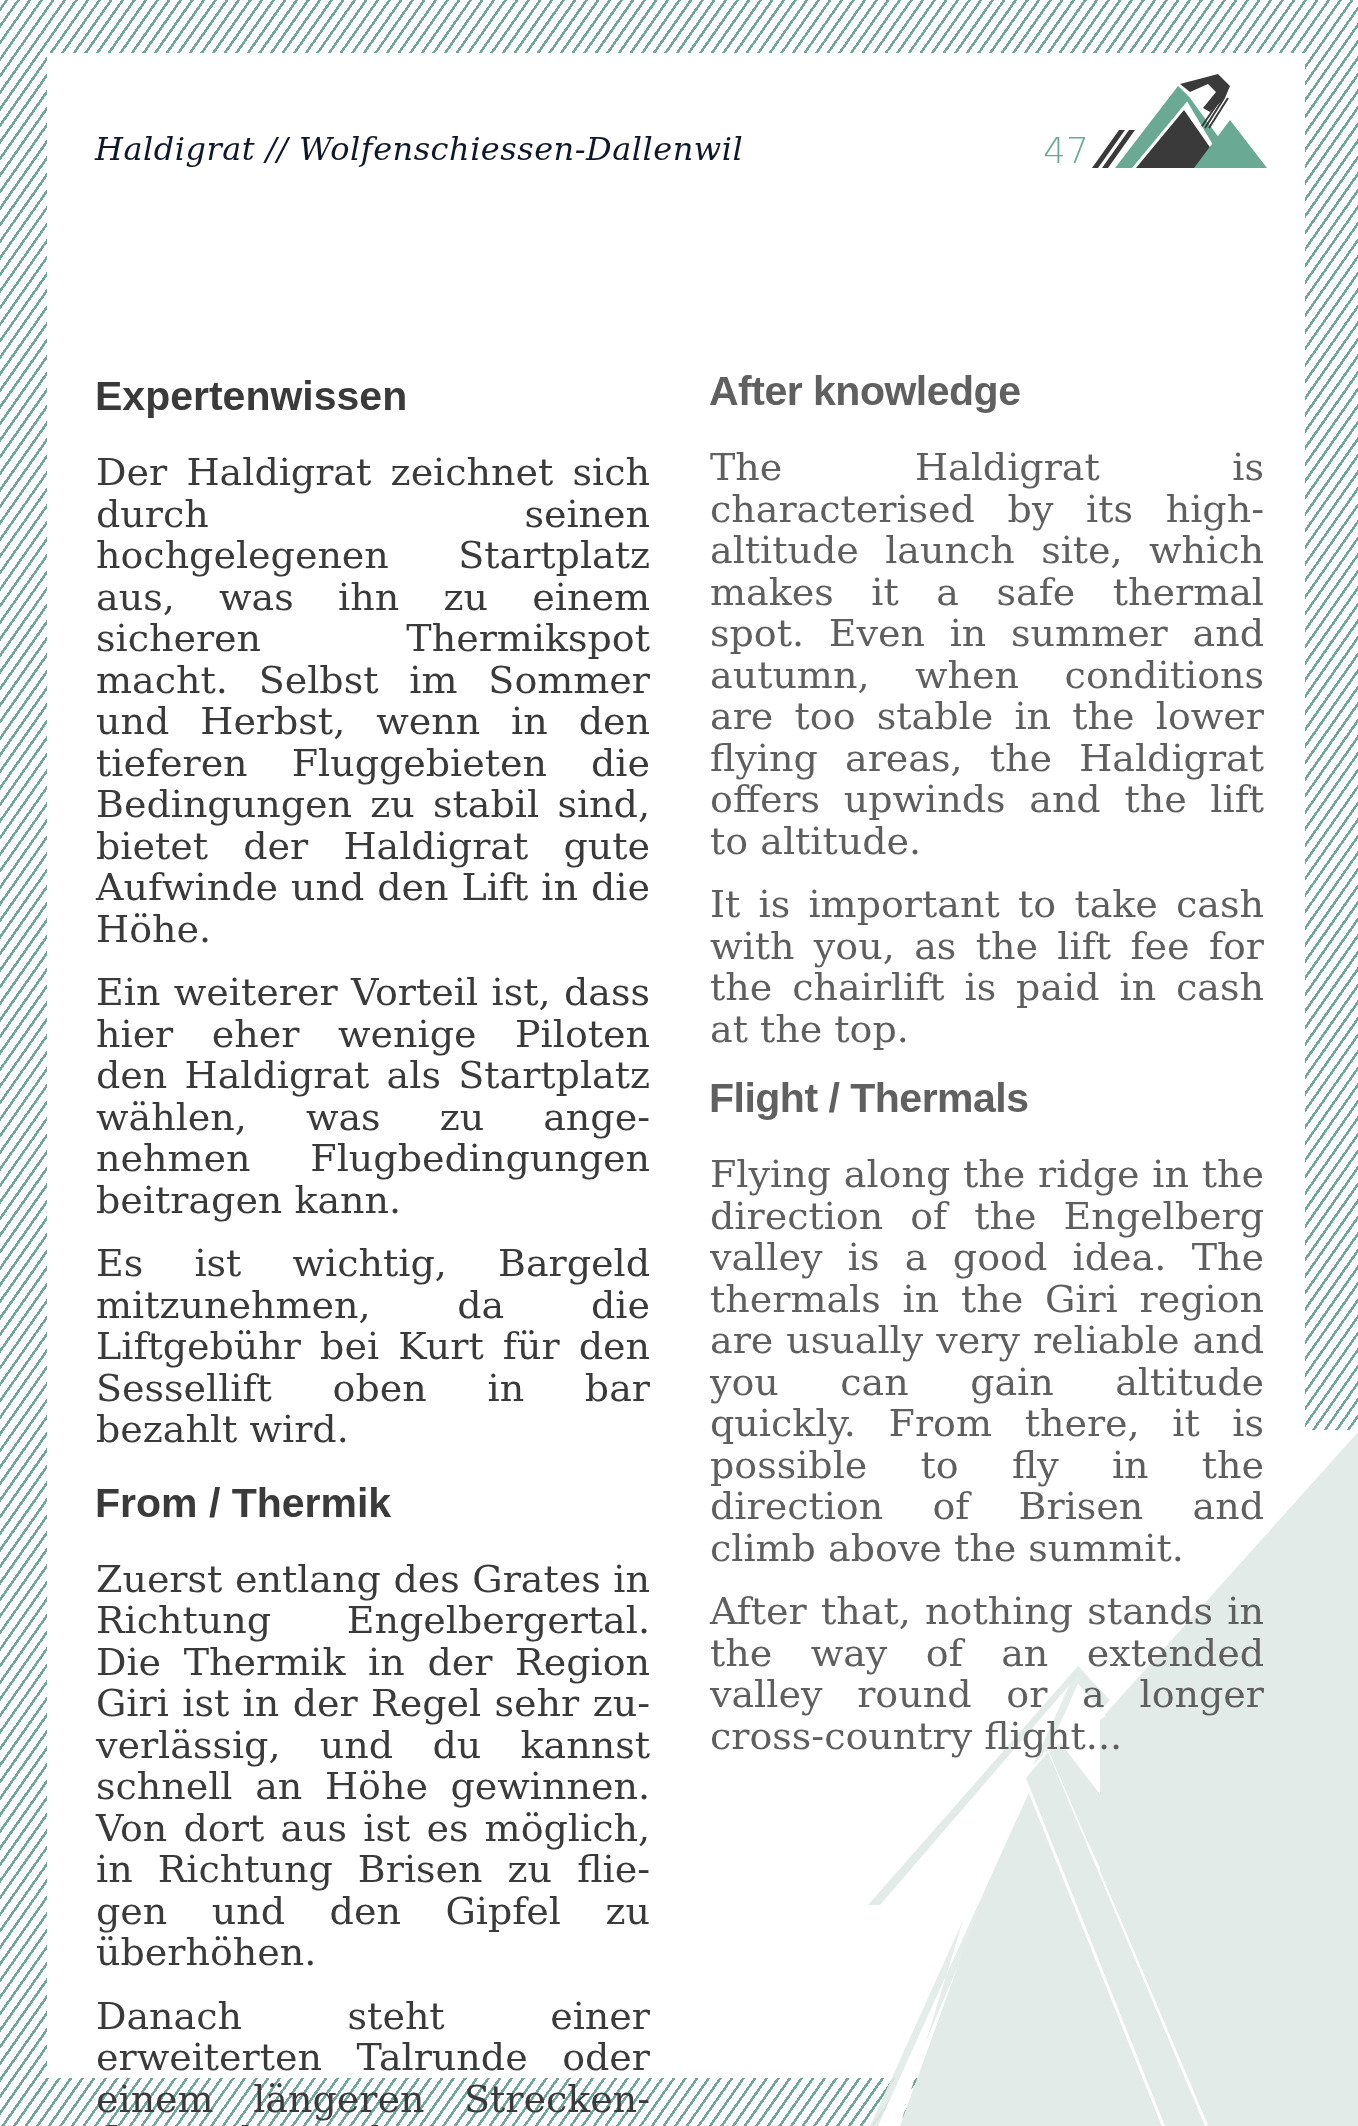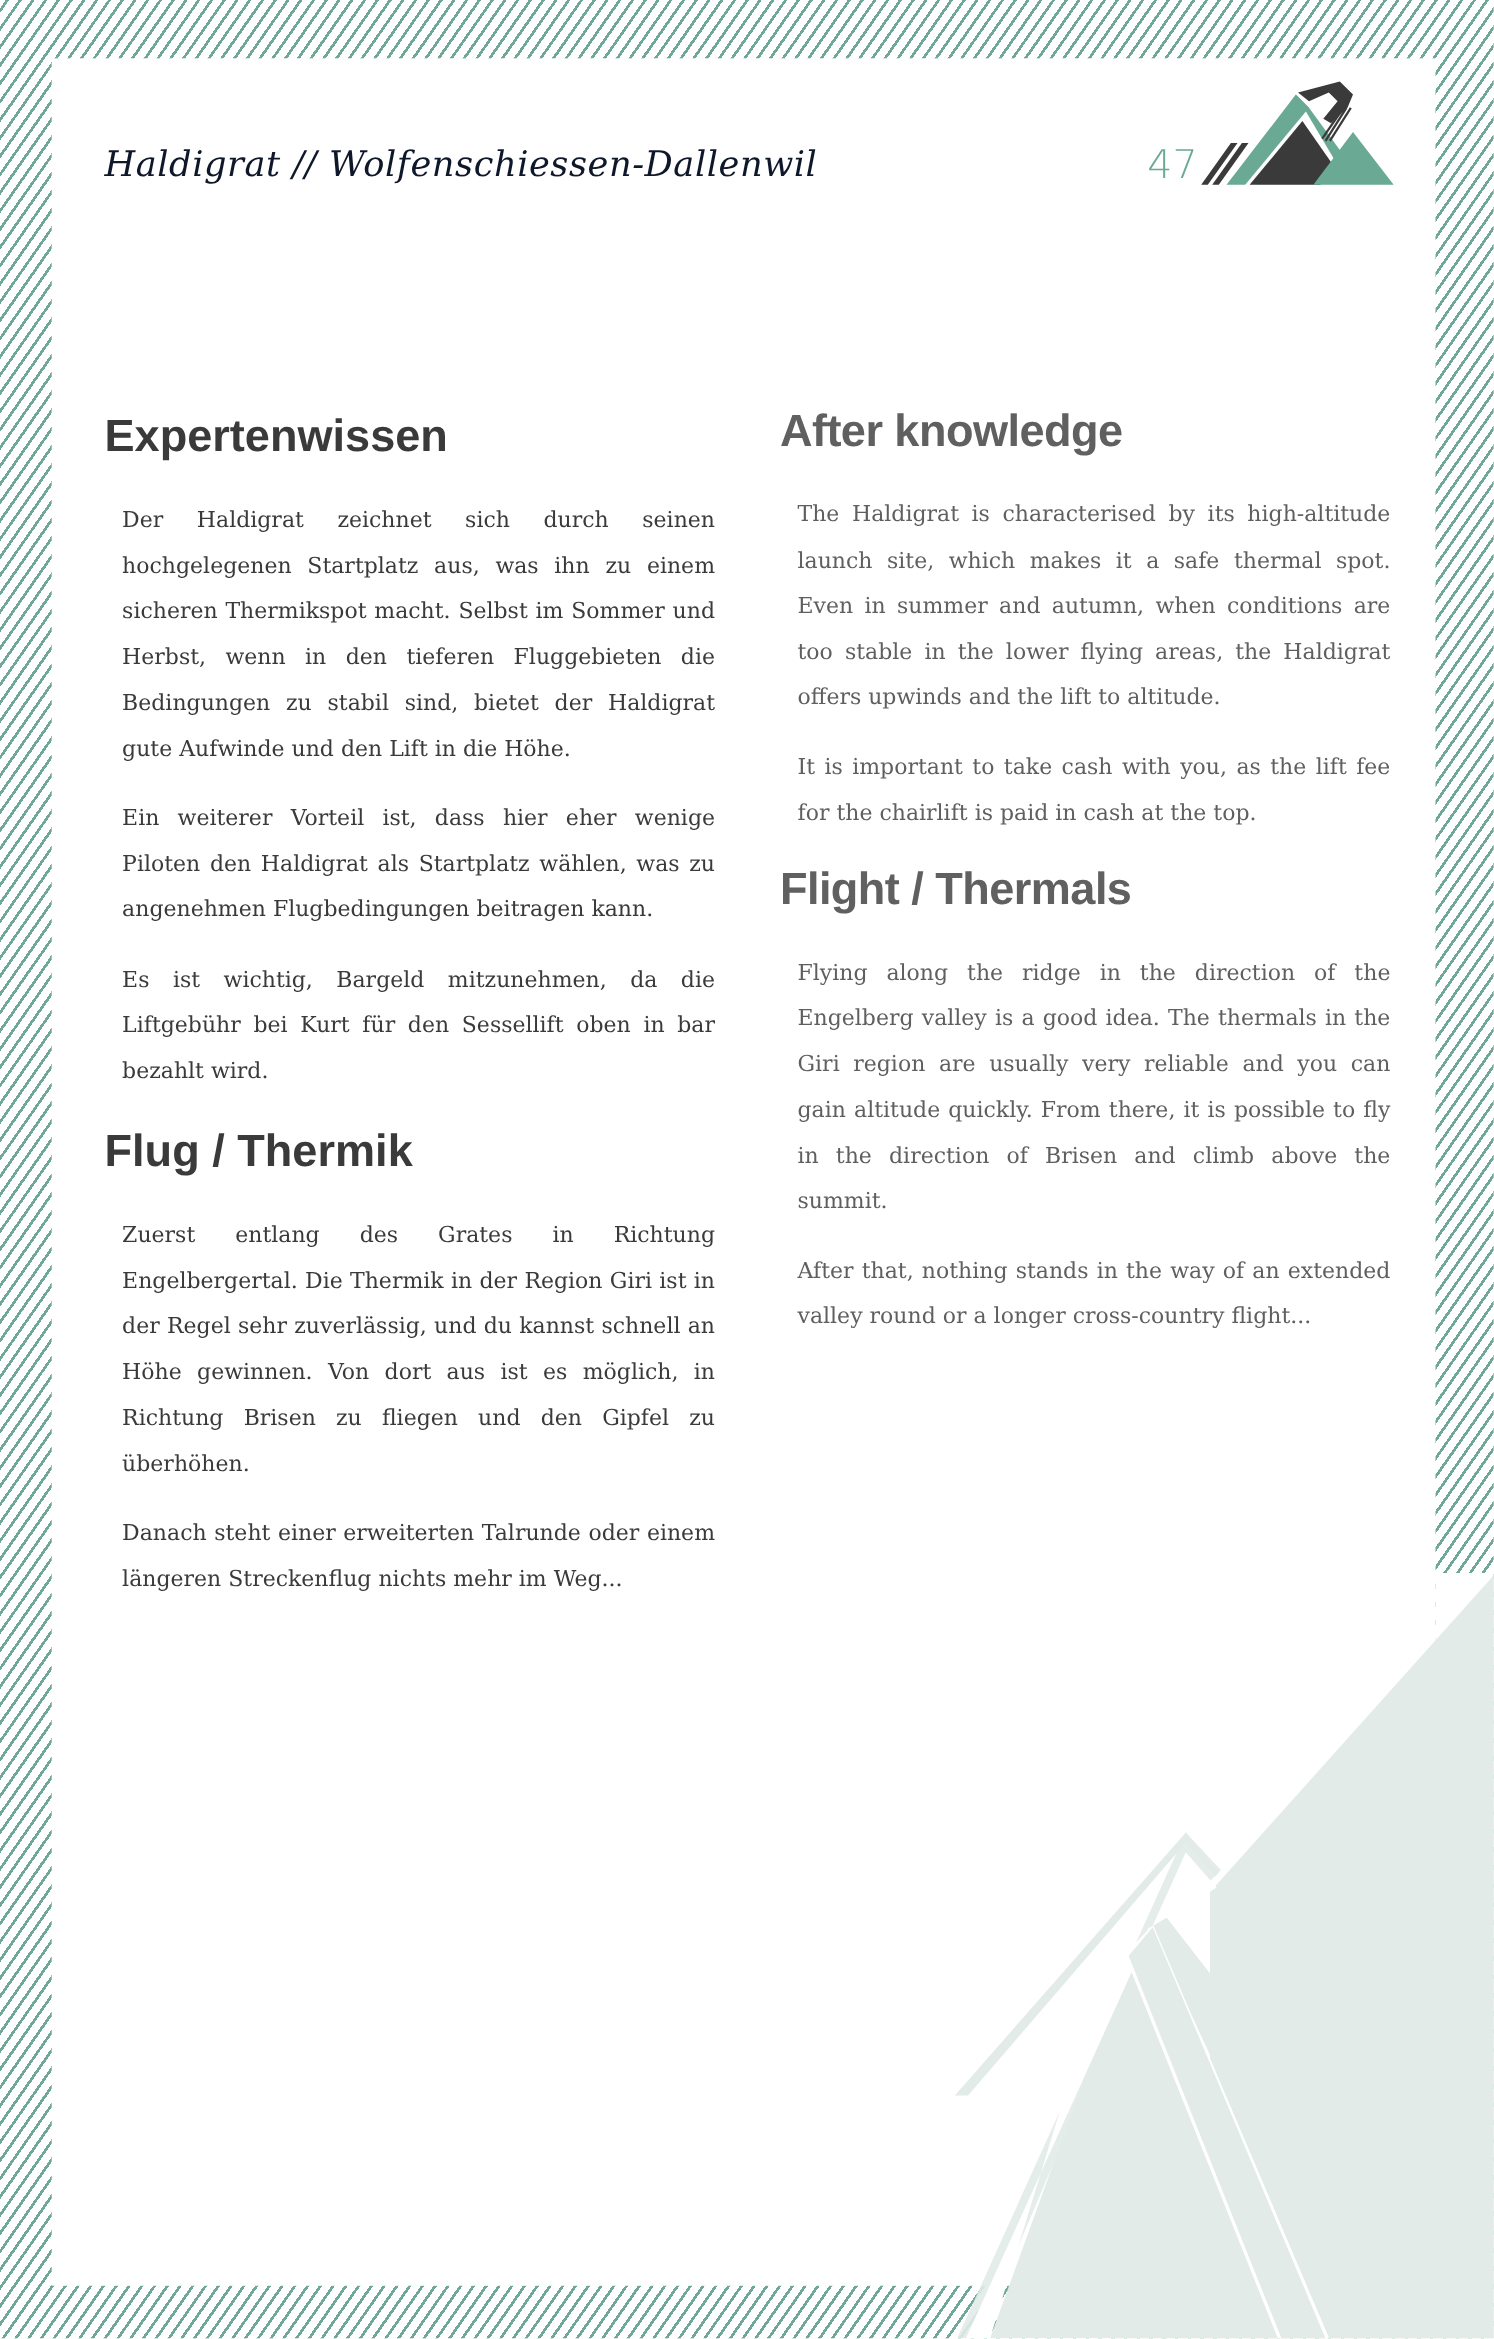--- a/index.html
+++ b/index.html
@@ -13,21 +13,21 @@
     font-size:32px; color:#0f172a; letter-spacing:0.5px; }
   .logo { position:absolute; left:1040px; top:68px; width:230px; height:110px; }
   .page-num { position:absolute; left:1043px; top:130px; font-family:"DejaVu Sans", sans-serif; font-size:36px;
     color:#6aaa95; font-weight:300; }
   .col { position:absolute; width:555px; }
   .col.left { left:95px; top:370px; color:#3a3a3a; }
   .col.right { left:709px; top:365px; color:#5f5f5f; }
   h2 { font-family:"Liberation Sans", sans-serif; font-weight:bold; font-size:41px; margin:0 0 30px 0; line-height:52px; }
   .col.left h2 { color:#3a3a3a; }
   .col.right h2 { color:#606060; letter-spacing:-0.5px; }
-  p { margin:0 0 22px 16px; font-size:20px; line-height:41.5px; text-align:justify; hyphens:manual; }
+  p { margin:0 0 22px 1px; font-size:38px; line-height:41.5px; text-align:justify; hyphens:manual; }
   .col.left h2.second { margin-top:26px; }
   .col.right h2.second { margin-top:8px; }
 </style>
 </head>
 <body>
 
 <div class="hatch"></div>
 <div class="page"></div>
 
 <svg class="bg-mountains" viewBox="0 0 1358 2126">
@@ -71,21 +71,21 @@
   <line x1="184" y1="30" x2="165" y2="60" stroke="#3a3a3a" stroke-width="2"></line>
   <line x1="188" y1="30" x2="169" y2="60" stroke="#3a3a3a" stroke-width="2"></line>
   <line x1="180" y1="32" x2="162" y2="58" stroke="#3a3a3a" stroke-width="2"></line>
 </svg>
 
 <div class="col left">
   <h2>Expertenwissen</h2>
   <p>Der Haldigrat zeichnet sich durch seinen hochgelegenen Startplatz aus, was ihn zu einem sicheren Thermik­spot macht. Selbst im Sommer und Herbst, wenn in den tieferen Flugge­bieten die Bedingungen zu stabil sind, bietet der Haldigrat gute Aufwinde und den Lift in die Höhe.</p>
   <p>Ein weiterer Vorteil ist, dass hier eher wenige Piloten den Haldigrat als Startplatz wählen, was zu ange­nehmen Flugbedingungen beitragen kann.</p>
   <p>Es ist wichtig, Bargeld mitzunehmen, da die Liftgebühr bei Kurt für den Sessellift oben in bar bezahlt wird.</p>
-  <h2 class="second">Flug / Thermik</h2>
+  <h2 class="second">From / Thermik</h2>
   <p>Zuerst entlang des Grates in Richtung Engelbergertal. Die Thermik in der Region Giri ist in der Regel sehr zu­verlässig, und du kannst schnell an Höhe gewinnen. Von dort aus ist es möglich, in Richtung Brisen zu flie­gen und den Gipfel zu überhöhen.</p>
   <p>Danach steht einer erweiterten Tal­runde oder einem längeren Strecken­flug nichts mehr im Weg...</p>
 </div>
 
 <div class="col right">
   <h2>After knowledge</h2>
   <p>The Haldigrat is characterised by its high-altitude launch site, which makes it a safe thermal spot. Even in sum­mer and autumn, when conditions are too stable in the lower flying areas, the Haldigrat offers upwinds and the lift to altitude.</p>
   <p>It is important to take cash with you, as the lift fee for the chairlift is paid in cash at the top.</p>
   <h2 class="second">Flight / Thermals</h2>
   <p>Flying along the ridge in the direction of the Engelberg valley is a good idea. The thermals in the Giri region are usually very reliable and you can gain altitude quickly. From there, it is pos­sible to fly in the direction of Brisen and climb above the summit.</p>

